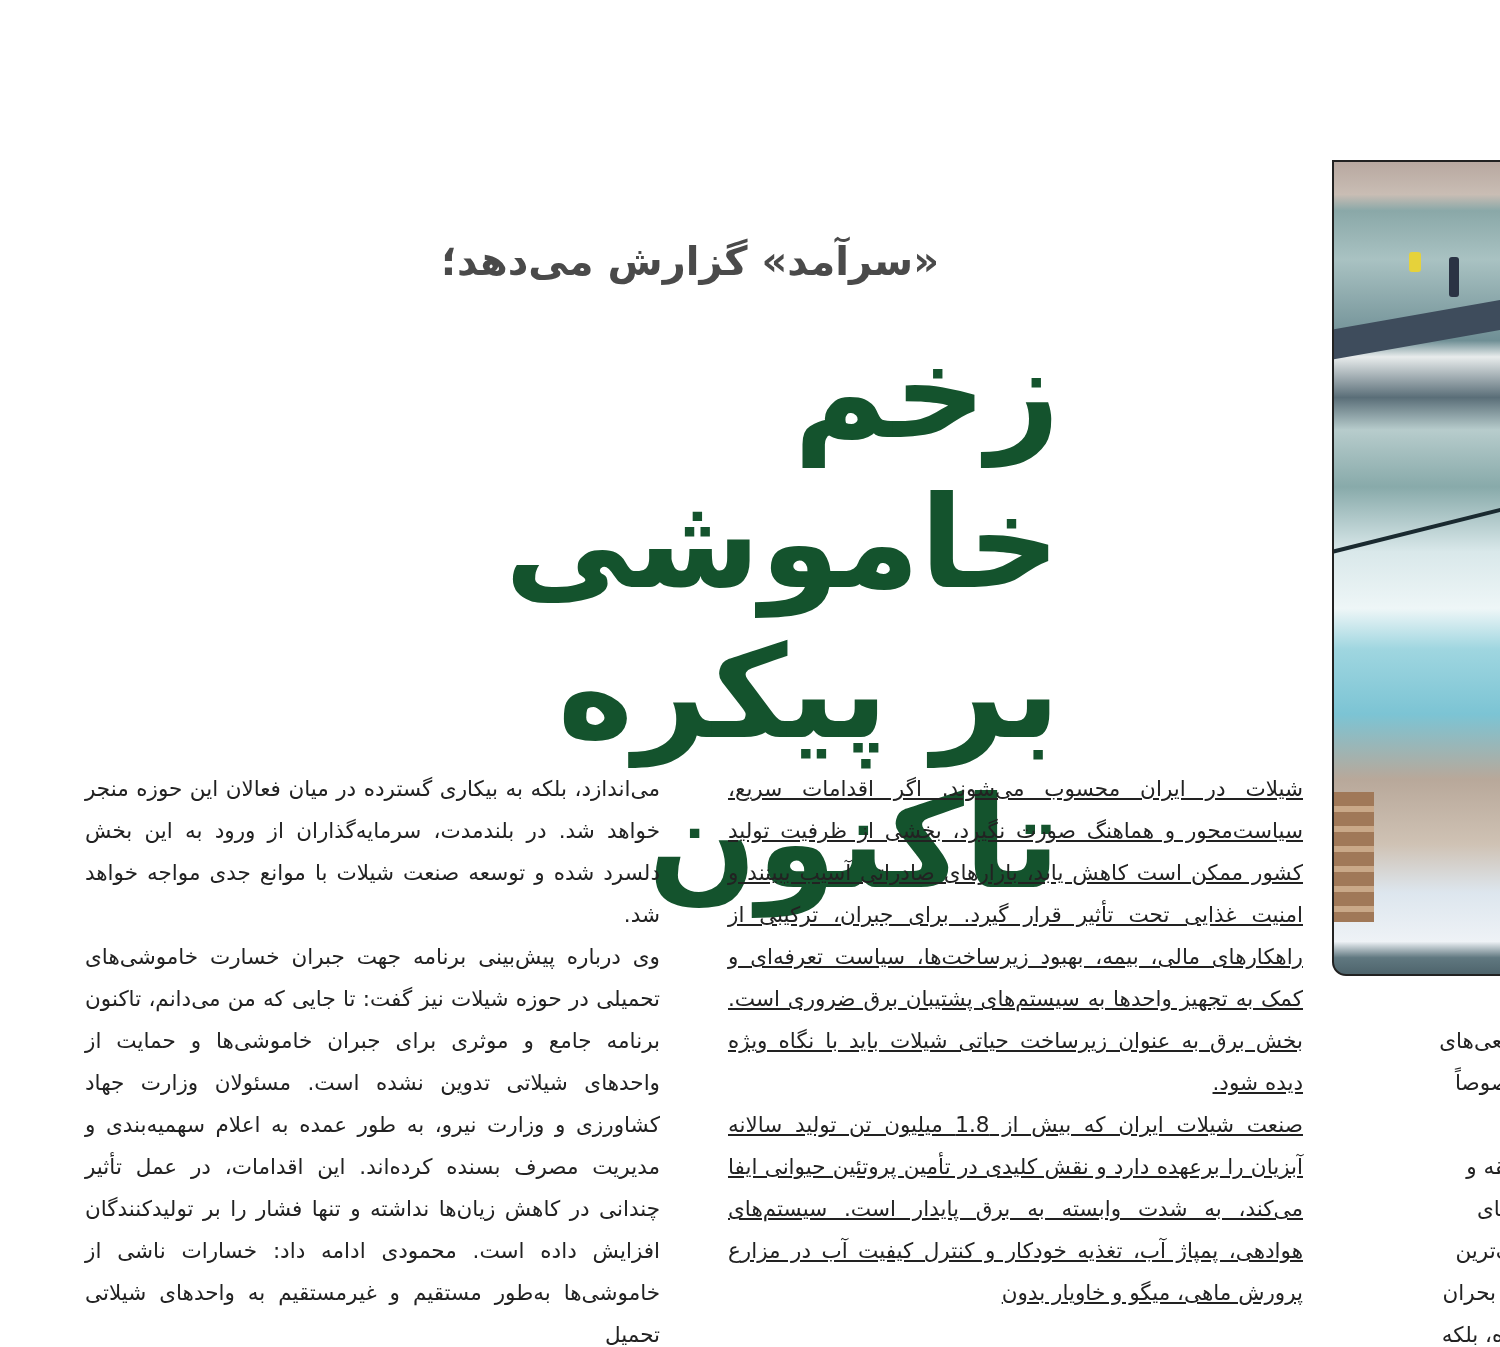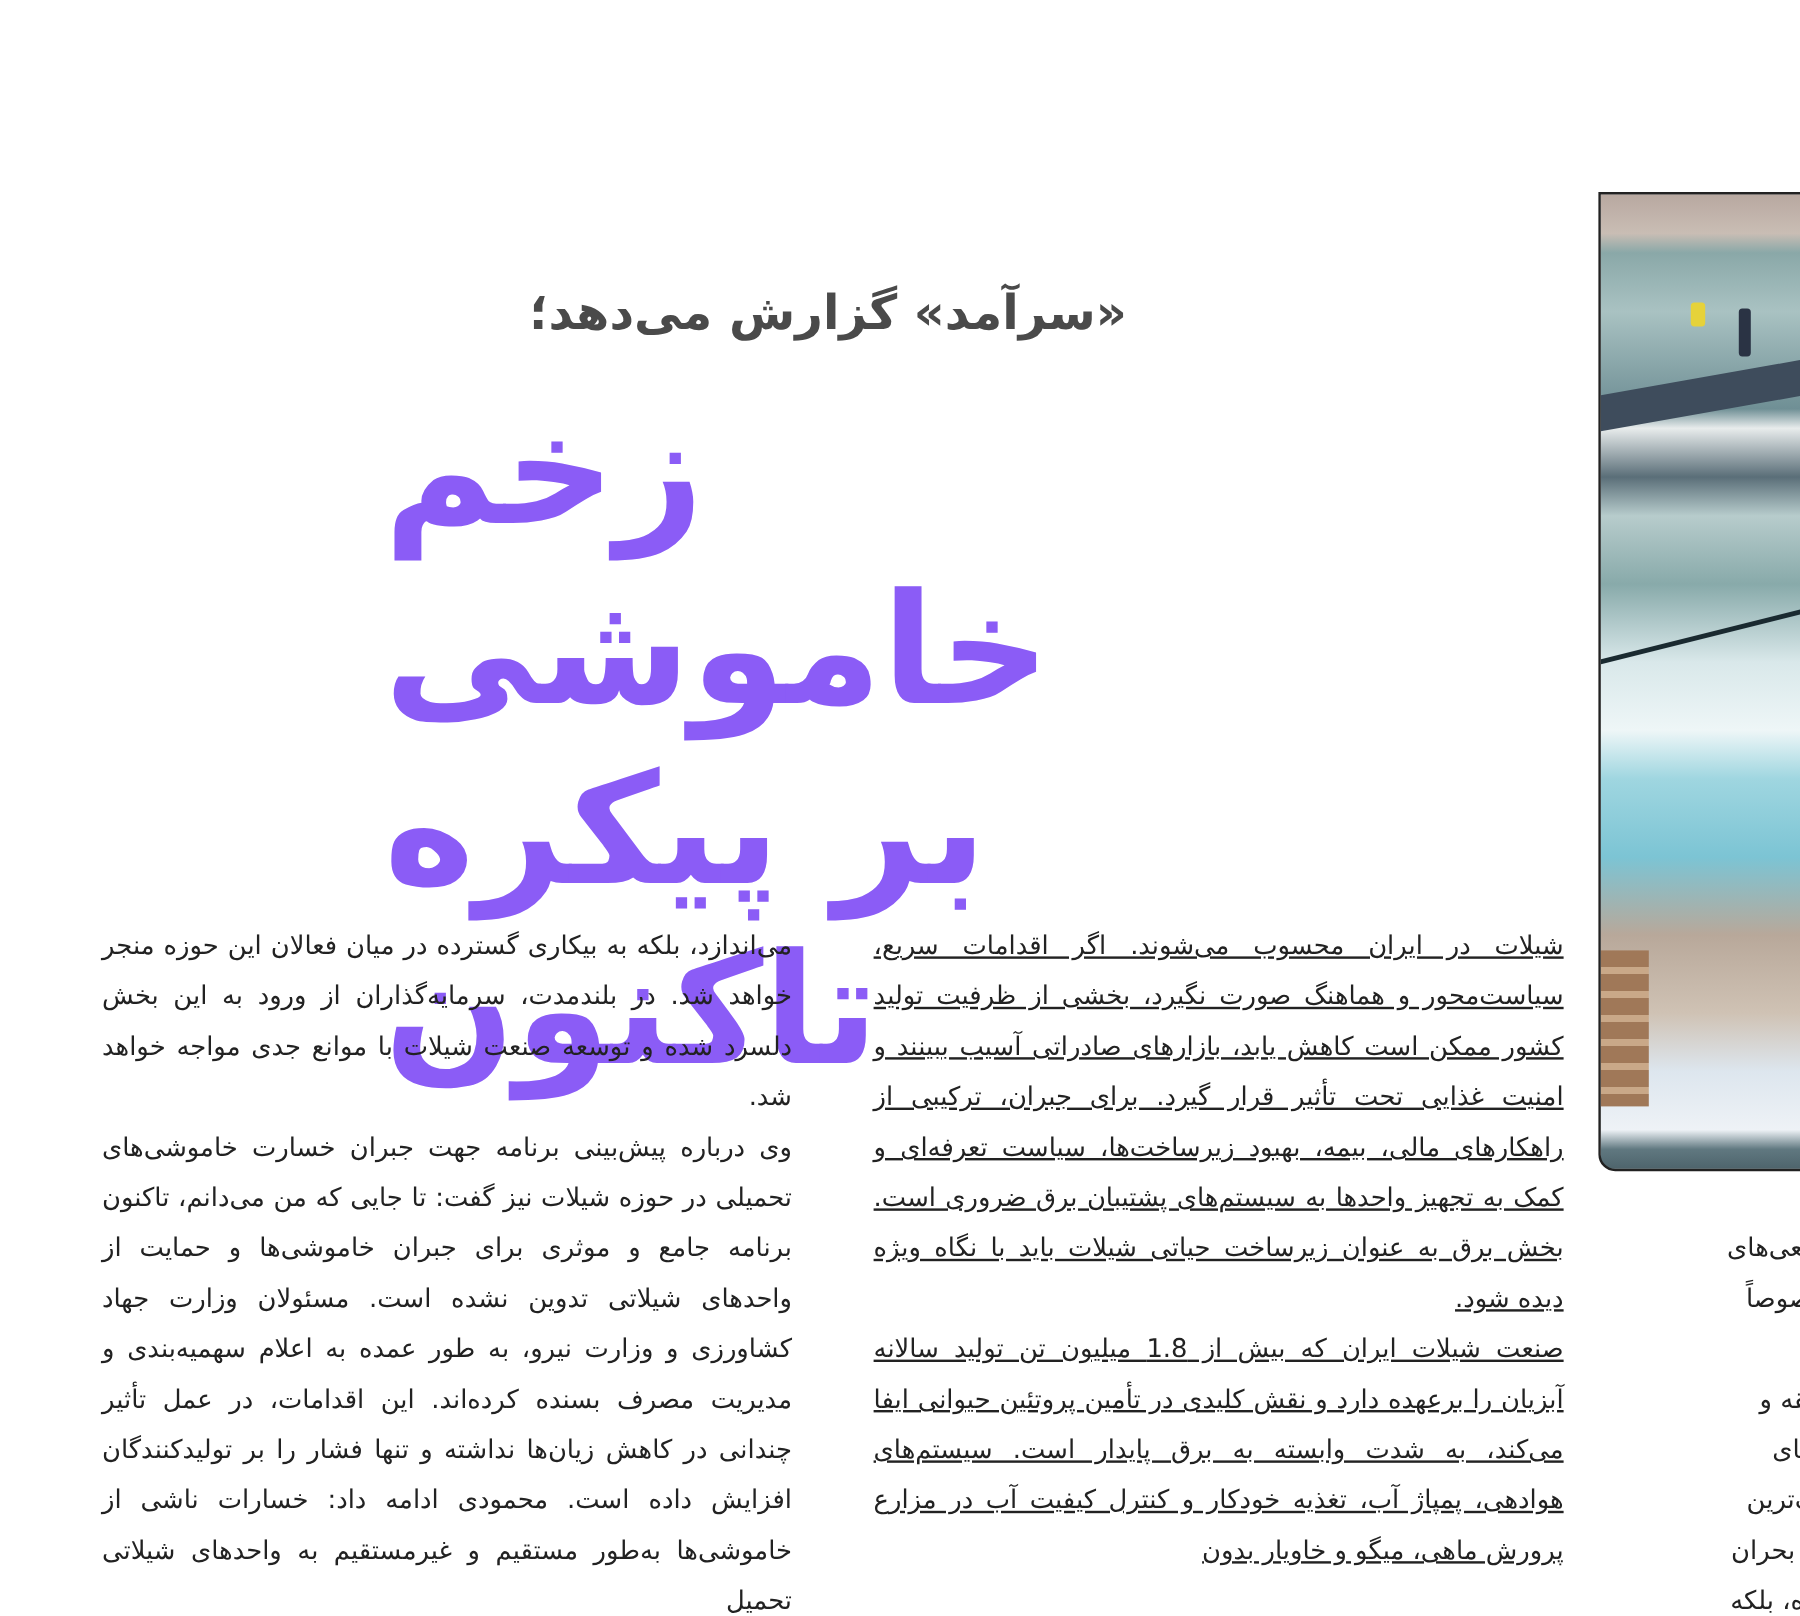--- a/index.html
+++ b/index.html
@@ -11,23 +11,23 @@
     }
     .page { position: absolute; inset: 0; padding-left: 36px; }
     .kicker {
       position: absolute; left: 420px; top: 238px; width: 540px;
       text-align: center; direction: rtl;
       font-size: 40px; font-weight: bold; color: #4a4a4a;
       letter-spacing: -1px;
     }
     .headline {
       position: absolute; left: 320px; top: 318px; width: 740px;
-      direction: rtl; text-align: left;
+      direction: rtl; text-align: right;
       font-family: "DejaVu Sans", sans-serif;
-      font-weight: bold; color: #8b5cf6;
+      font-weight: bold; color: #14532d;
       line-height: 150px;
     }
     .headline .line { display: block; font-size: 128px; letter-spacing: -6px; }
     .subhead {
       position: absolute; left: 110px; top: 672px; width: 1160px;
       direction: rtl; text-align: center;
       font-size: 33px; font-weight: bold; color: #d4202a;
       letter-spacing: -1px; white-space: nowrap;
     }
     .col {

